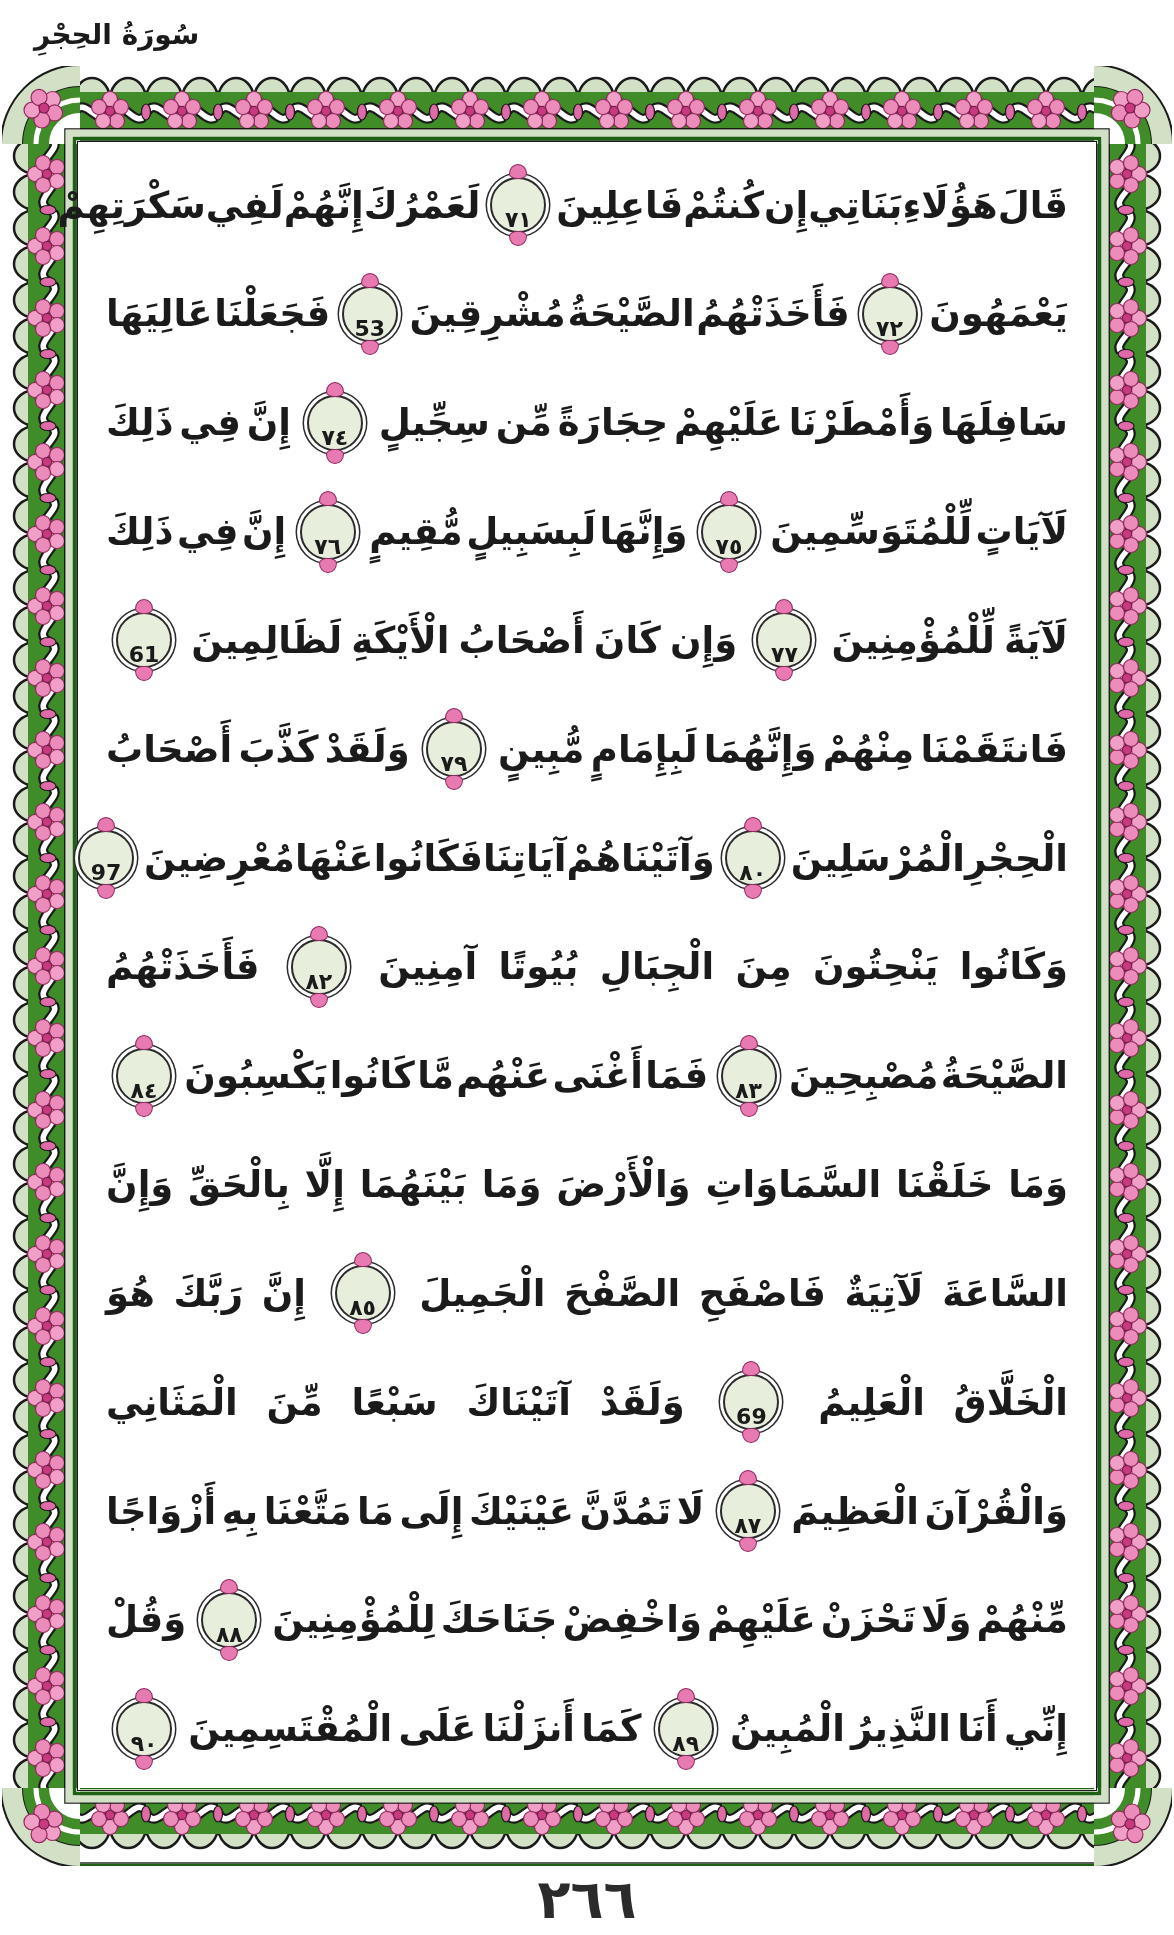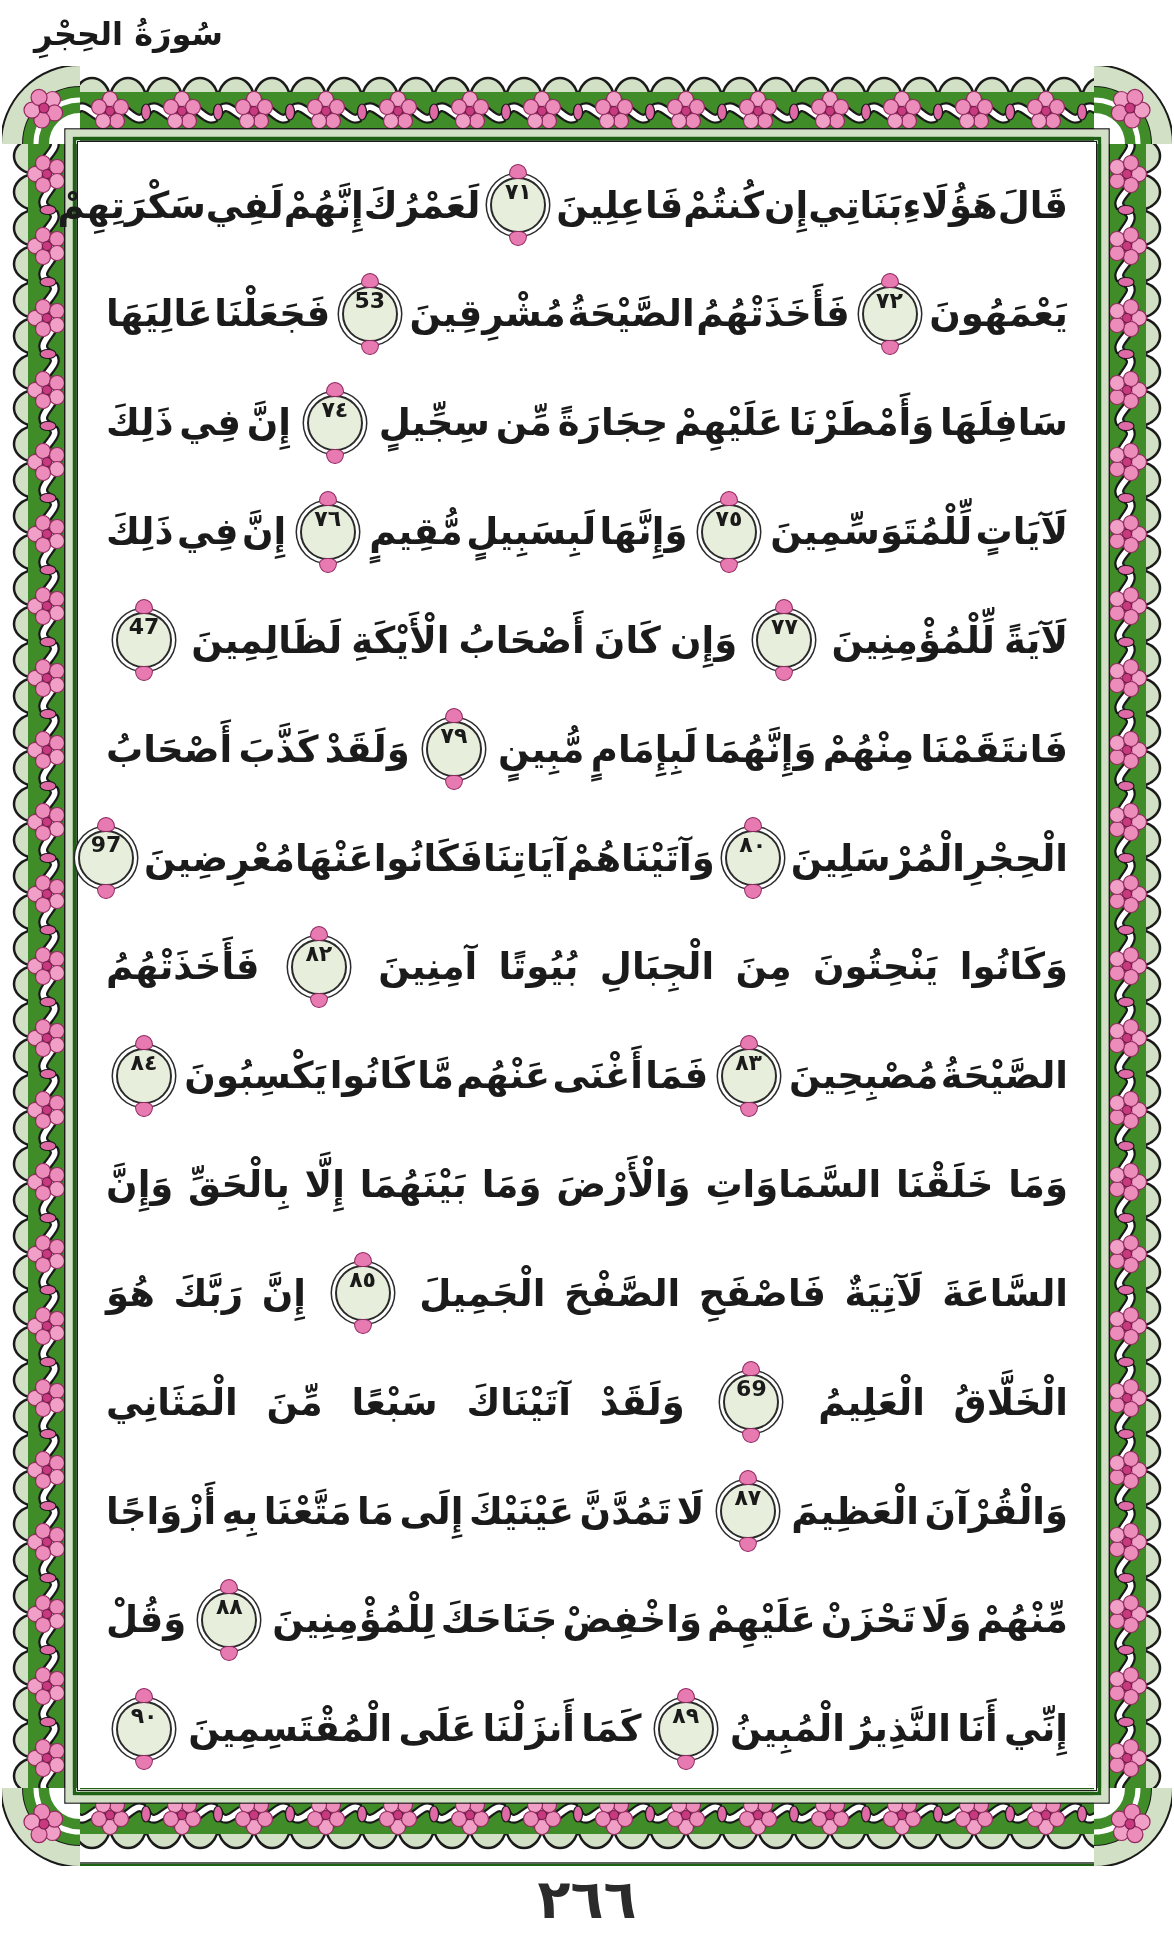--- a/index.html
+++ b/index.html
@@ -7,21 +7,21 @@
     position:relative;
     width:1174px;height:1935px;
     background:#ffffff;
     font-family:"DejaVu Sans", sans-serif;
     overflow:hidden;
     direction:rtl;
   }
   
   .hdr{
     position:absolute;top:4px;height:60px;
-    color:#1a1a1a;font-weight:bold;font-size:32px;
+    color:#1a1a1a;font-weight:bold;font-size:28px;
     display:flex;align-items:center;
   }
   .hdr-juz{right:34px;}
   .hdr-surah{left:34px;}
   
   .frame-svg{position:absolute;left:2px;top:66px;}
   
   .text-area{
     position:absolute;
     left:106px;top:152px;
@@ -36,21 +36,21 @@
     white-space:nowrap;
   }
   .word{flex:0 0 auto;}
   
   .aya-marker{
     position:relative;flex:0 0 auto;
     width:52px;height:52px;border-radius:50%;
     background:#e7efdc;
     border:2px solid #2b2b2b;
     box-shadow:0 0 0 3px #ffffff, 0 0 0 4.5px #2b2b2b;
-    display:flex;align-items:flex-start;justify-content:center;
+    display:flex;align-items:flex-end;justify-content:center;
     margin:0 10px;
   }
   .aya-marker::before{
     content:"";position:absolute;top:-15px;left:50%;
     transform:translateX(-50%);
     width:16px;height:13px;background:#e87ab2;
     border:1.5px solid #8f2760;
     border-radius:50% 50% 45% 45% / 65% 65% 35% 35%;
   }
   .aya-marker::after{
@@ -227,21 +227,21 @@
         <span class="word">لِّلْمُؤْمِنِينَ</span>
         <span class="aya-marker">
           <span class="aya-num">٧٧</span>
         </span>
         <span class="word">وَإِن</span>
         <span class="word">كَانَ</span>
         <span class="word">أَصْحَابُ</span>
         <span class="word">الْأَيْكَةِ</span>
         <span class="word">لَظَالِمِينَ</span>
         <span class="aya-marker">
-          <span class="aya-num">47</span>
+          <span class="aya-num">61</span>
         </span>
       </div>
       <div class="line">
         <span class="word">فَانتَقَمْنَا</span>
         <span class="word">مِنْهُمْ</span>
         <span class="word">وَإِنَّهُمَا</span>
         <span class="word">لَبِإِمَامٍ</span>
         <span class="word">مُّبِينٍ</span>
         <span class="aya-marker">
           <span class="aya-num">٧٩</span>

